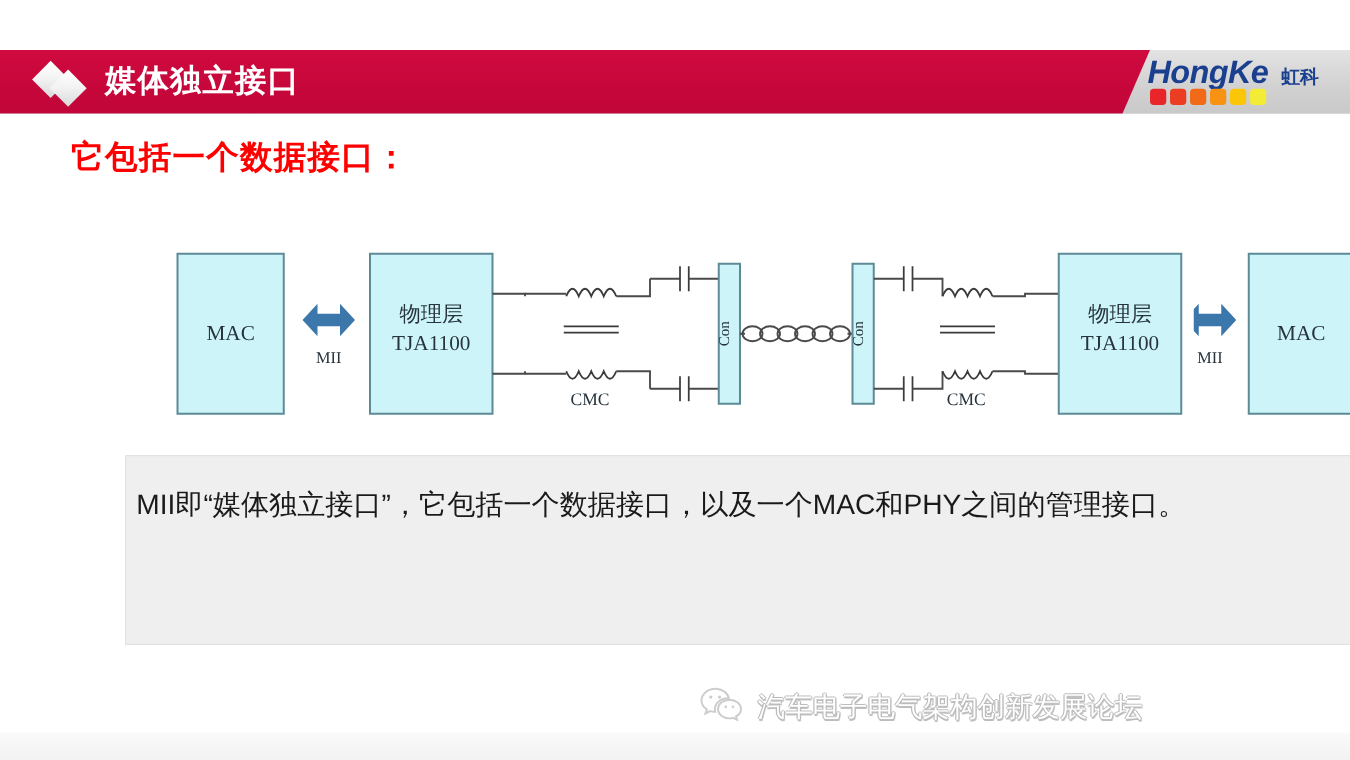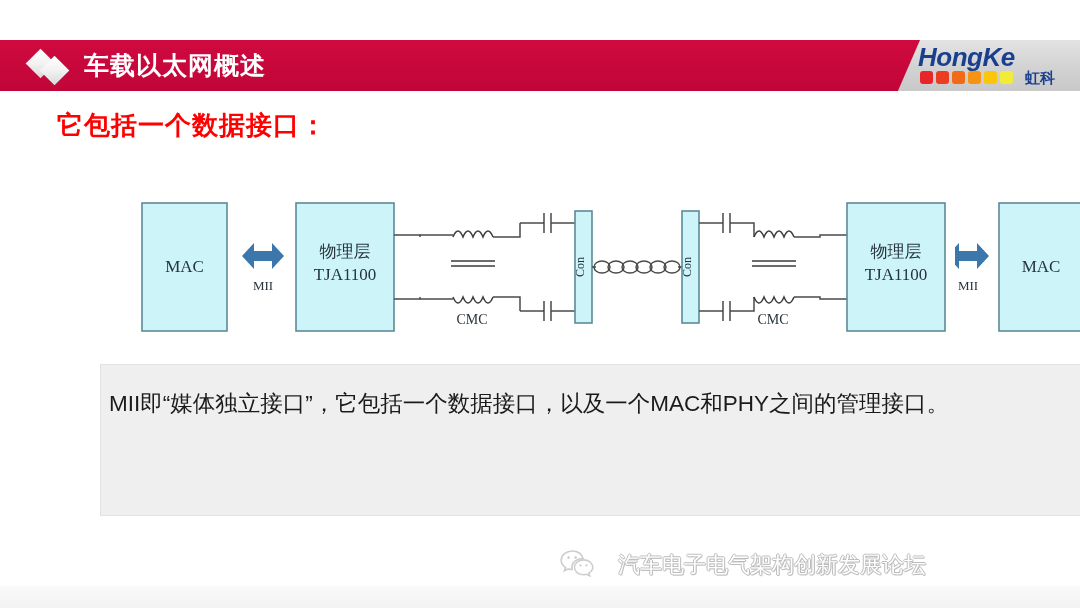--- a/index.html
+++ b/index.html
@@ -103,21 +103,21 @@
   }
   #logo-squares i {
     display: block;
     width: 13px;
     height: 13px;
     border-radius: 3px;
   }
   #logo-cn {
     position: absolute;
     left: 115px;
-    top: 29px;
+    top: 12px;
     font-size: 15px;
     font-weight: bold;
     color: #1b3f8f;
     white-space: nowrap;
   }
 
   
   #section-title {
     position: absolute;
     left: 57px;
@@ -160,21 +160,21 @@
     letter-spacing: 0px;
   }
 
   
   #watermark {
     position: absolute;
     left: 560px;
     top: 549px;
     display: flex;
     align-items: center;
-    gap: 24px;
+    gap: 12px;
     opacity: 0.95;
   }
   #watermark .wm-text {
     font-size: 22px;
     color: #ffffff;
     text-shadow:
       1px 0 0 #b9b9b9, -1px 0 0 #b9b9b9,
       0 1px 0 #b9b9b9, 0 -1px 0 #b9b9b9,
       1px 1px 0 #c9c9c9;
     white-space: nowrap;
@@ -196,21 +196,21 @@
 
   <div id="header-band"></div>
 
   <div id="header-red"></div>
 
   <div id="header-diamonds">
     <span class="dia d1"></span>
     <span class="dia d2"></span>
   </div>
 
-  <div id="header-title">车载以太网概述</div>
+  <div id="header-title">媒体独立接口</div>
 
   <div id="logo">
     <div id="logo-word">HongKe</div>
     <div id="logo-squares">
       <i style="background:#e8262a"></i>
       <i style="background:#ea3d22"></i>
       <i style="background:#f06a17"></i>
       <i style="background:#f79212"></i>
       <i style="background:#fbc508"></i>
       <i style="background:#f2ec36"></i>

